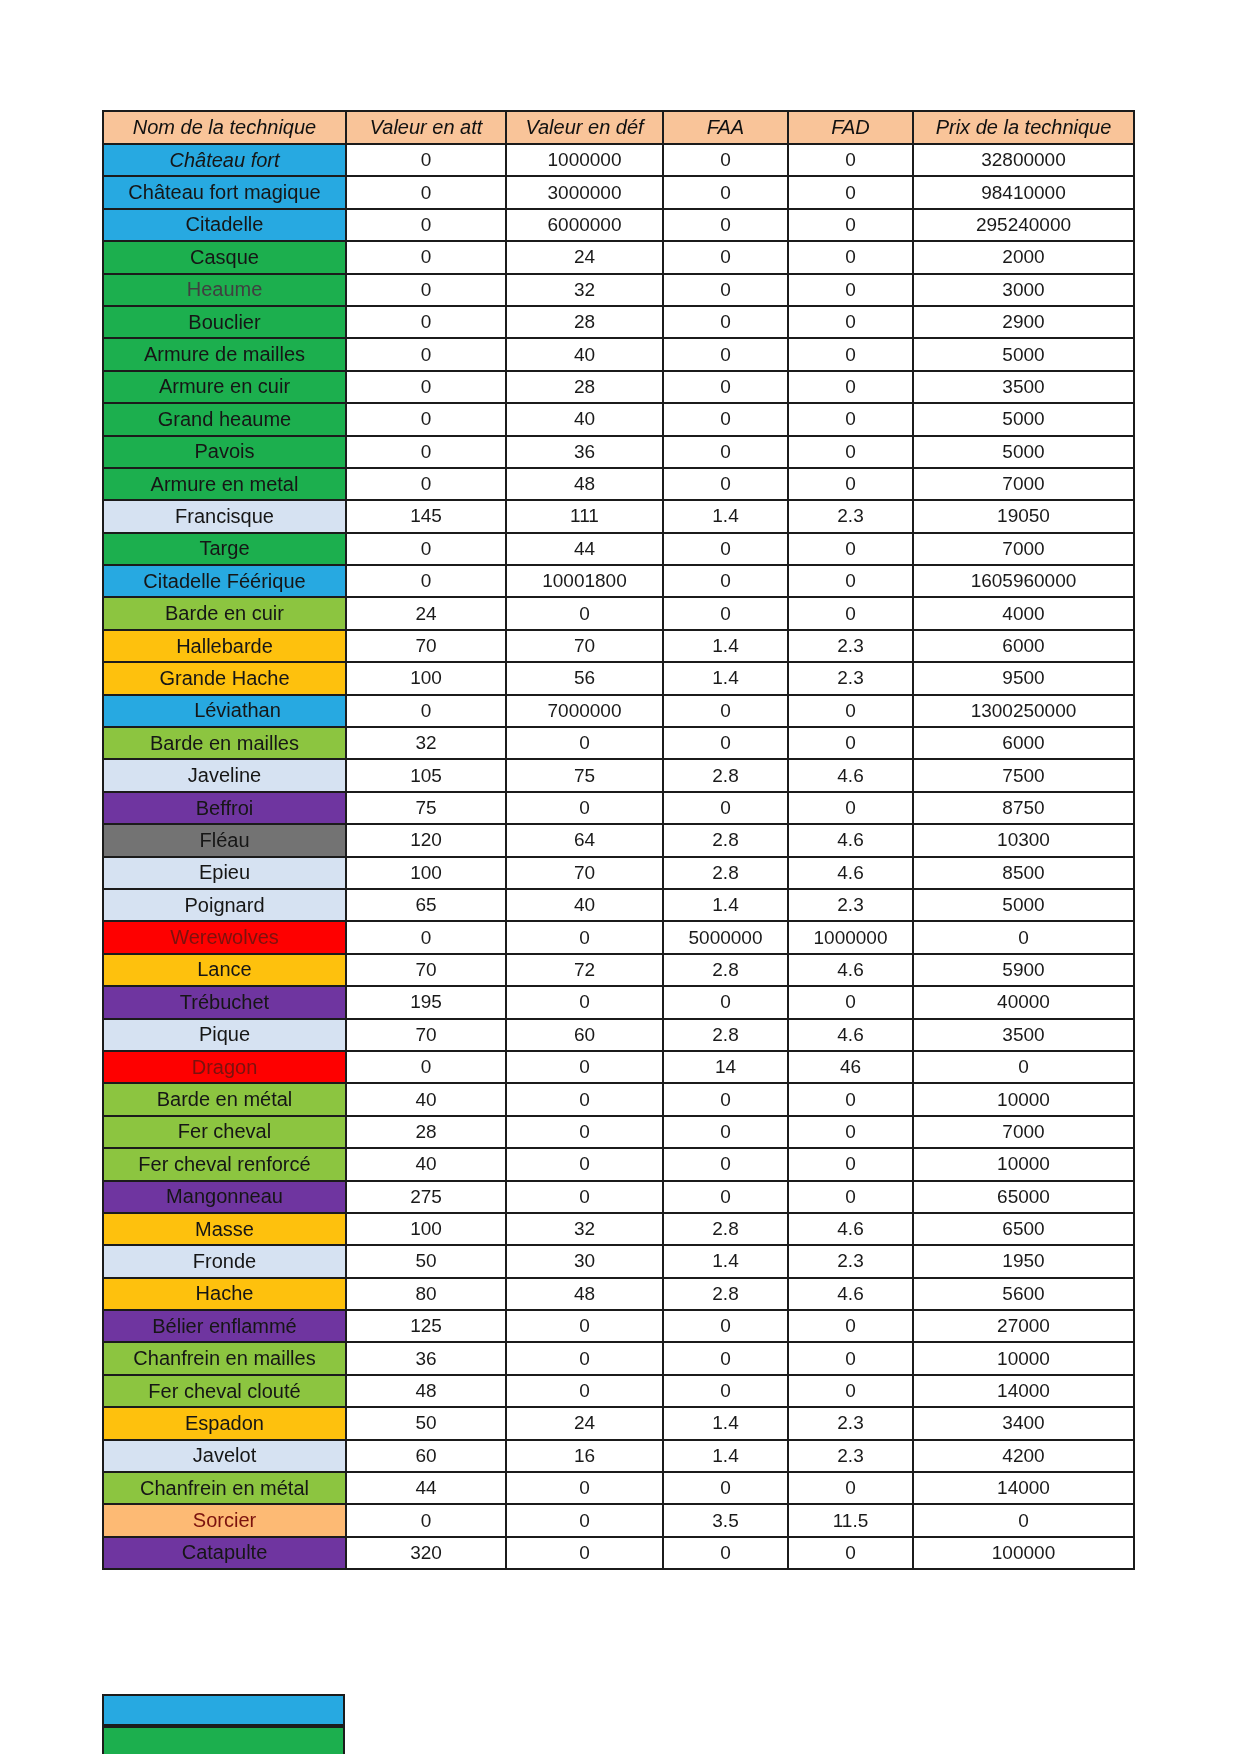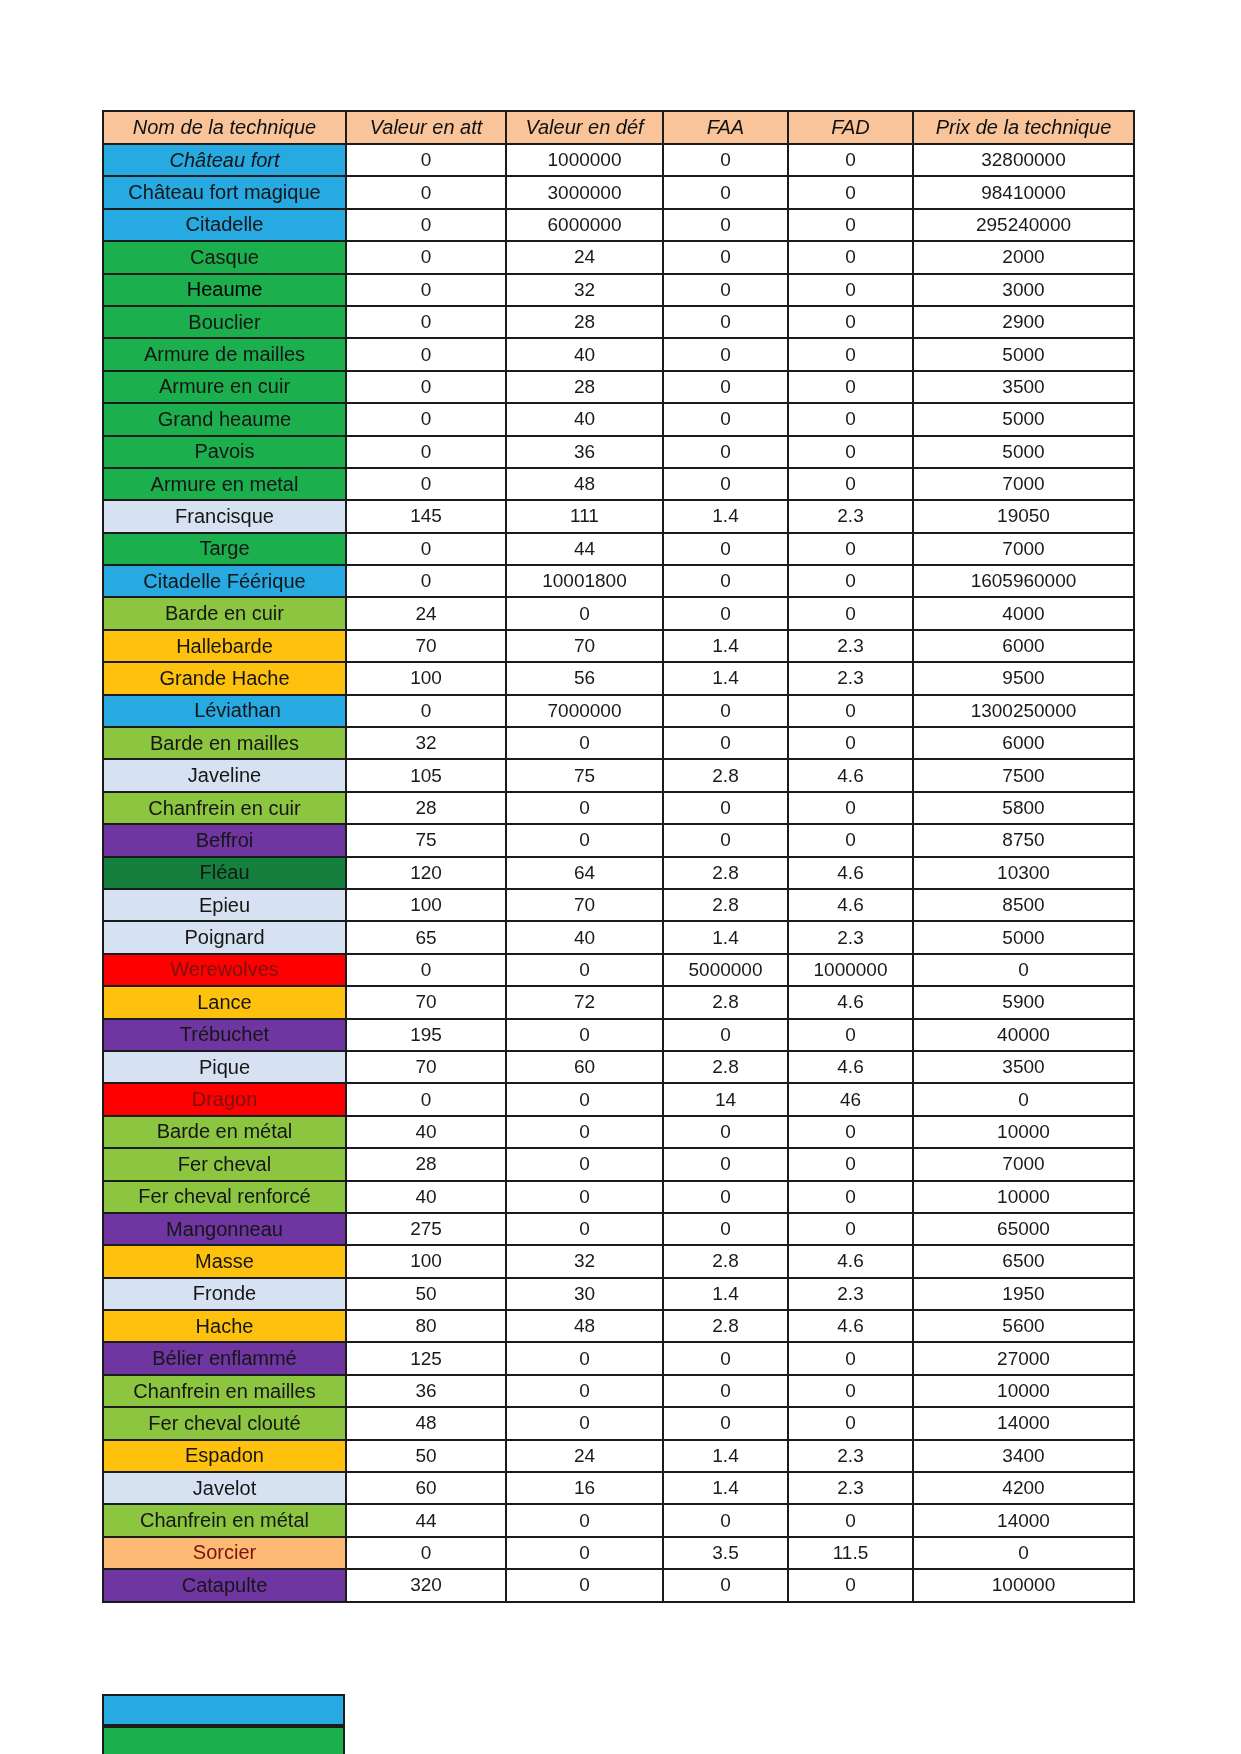--- a/index.html
+++ b/index.html
@@ -103,21 +103,21 @@
         </tr>
         <tr>
           <td class="name-cell" style="background: rgb(28, 175, 78); color: rgb(22, 22, 22);">Casque</td>
           <td>0</td>
           <td>24</td>
           <td>0</td>
           <td>0</td>
           <td>2000</td>
         </tr>
         <tr>
-          <td class="name-cell" style="background: rgb(28, 175, 78); color: #000000; margin-left: 44px;">Heaume</td>
+          <td class="name-cell" style="background: rgb(28, 175, 78); color: #404040; margin-left: 44px;">Heaume</td>
           <td>0</td>
           <td>32</td>
           <td>0</td>
           <td>0</td>
           <td>3000</td>
         </tr>
         <tr>
           <td class="name-cell" style="background: rgb(28, 175, 78); color: rgb(22, 22, 22);">Bouclier</td>
           <td>0</td>
           <td>28</td>
@@ -231,37 +231,29 @@
         </tr>
         <tr>
           <td class="name-cell" style="background: rgb(214, 226, 242); color: rgb(22, 22, 22);">Javeline</td>
           <td>105</td>
           <td>75</td>
           <td>2.8</td>
           <td>4.6</td>
           <td>7500</td>
         </tr>
         <tr>
-          <td class="name-cell" style="background: rgb(140, 197, 64); color: rgb(22, 22, 22);">Chanfrein en cuir</td>
-          <td>28</td>
-          <td>0</td>
-          <td>0</td>
-          <td>0</td>
-          <td>5800</td>
-        </tr>
-        <tr>
           <td class="name-cell" style="background: rgb(111, 53, 160); color: rgb(22, 22, 22);">Beffroi</td>
           <td>75</td>
           <td>0</td>
           <td>0</td>
           <td>0</td>
           <td>8750</td>
         </tr>
         <tr>
-          <td class="name-cell" style="background: #15803d; color: rgb(22, 22, 22); margin-top: 30px;">Fléau</td>
+          <td class="name-cell" style="background: #737373; color: rgb(22, 22, 22); margin-top: 30px;">Fléau</td>
           <td>120</td>
           <td>64</td>
           <td>2.8</td>
           <td>4.6</td>
           <td>10300</td>
         </tr>
         <tr>
           <td class="name-cell" style="background: rgb(214, 226, 242); color: rgb(22, 22, 22);">Epieu</td>
           <td>100</td>
           <td>70</td>

